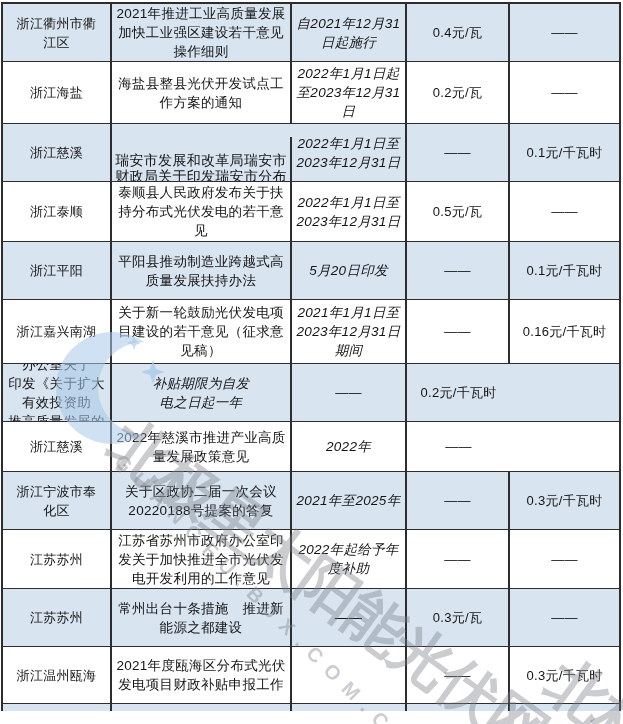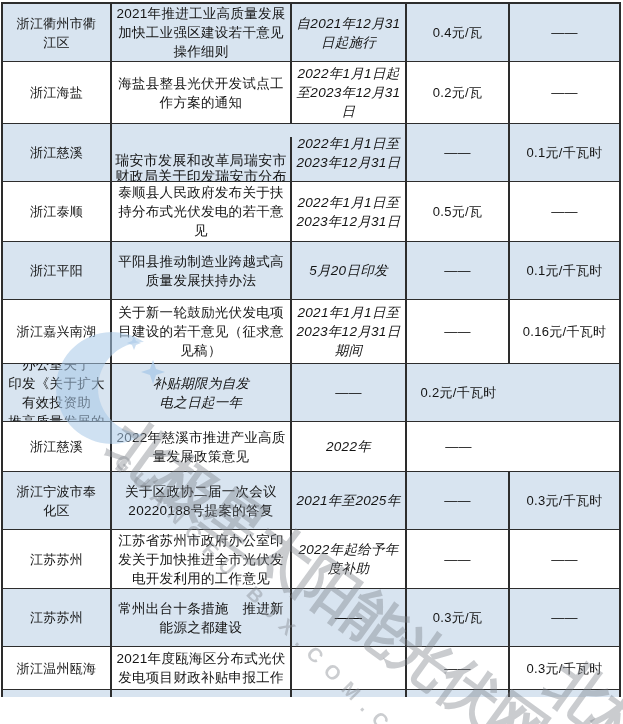--- a/index.html
+++ b/index.html
@@ -176,21 +176,21 @@
 
     <div class="row alt" style="height:58px">
       <div class="cell c1">江苏苏州</div>
       <div class="cell c2">常州出台十条措施　推进新
 能源之都建设</div>
       <div class="cell c3">——</div>
       <div class="cell c4">0.3元/瓦</div>
       <div class="cell c5">——</div>
     </div>
 
-    <div class="row" style="height:43px">
+    <div class="row" style="height:57px">
       <div class="cell c1">浙江温州瓯海</div>
       <div class="cell c2">2021年度瓯海区分布式光伏
 发电项目财政补贴申报工作</div>
       <div class="cell c3"></div>
       <div class="cell c4">——</div>
       <div class="cell c5">0.3元/千瓦时</div>
     </div>
 
     <div class="row alt partial" style="height:7px">
       <div class="cell c1"></div>

